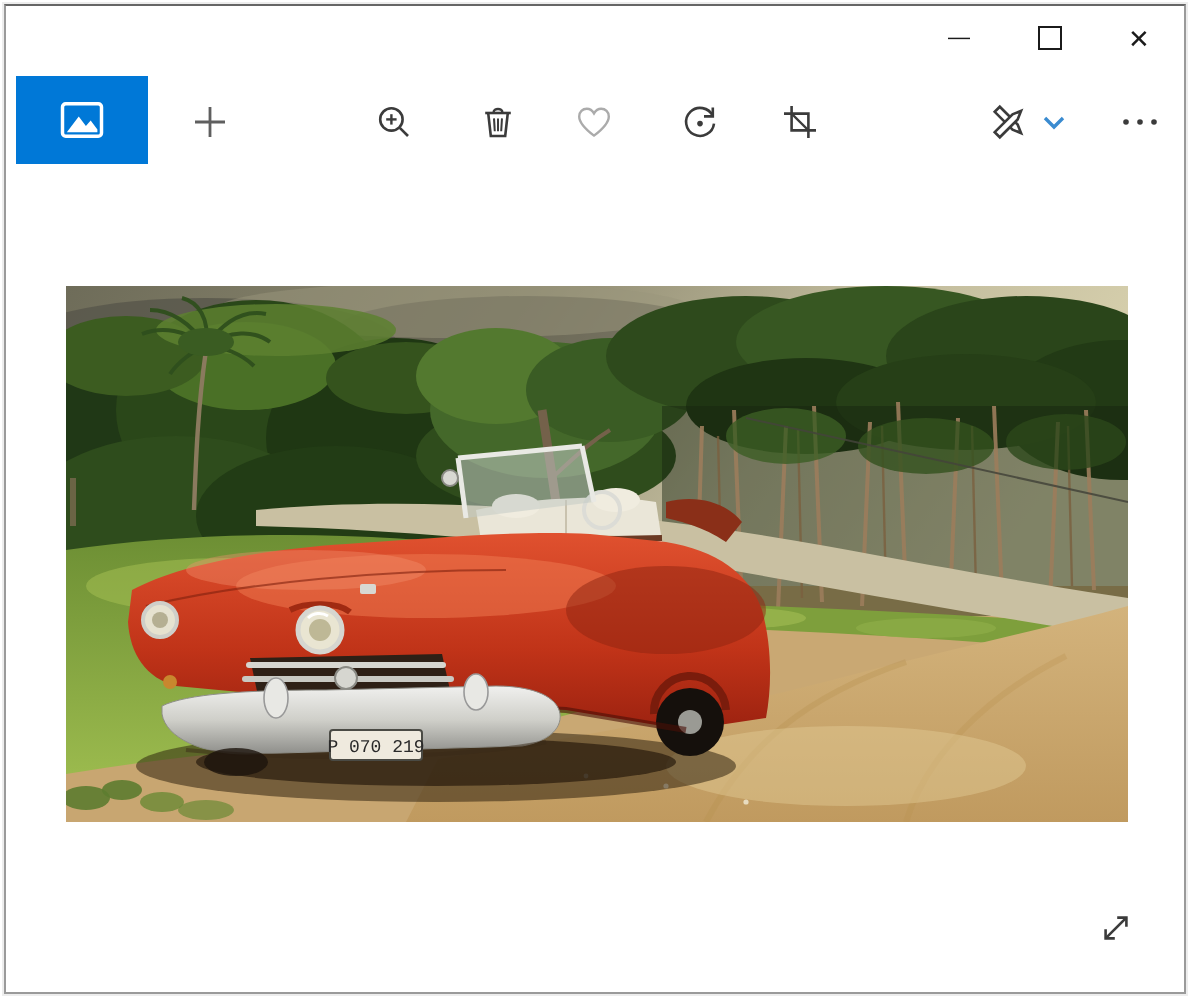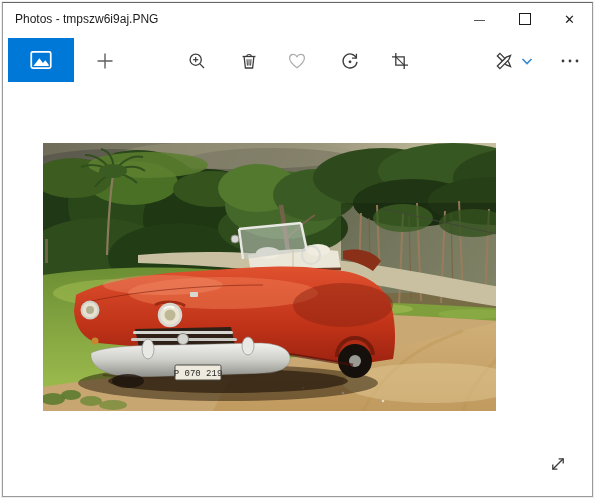--- a/index.html
+++ b/index.html
@@ -35,38 +35,37 @@
   .tb-btn{
     position:absolute;top:8px;width:36px;height:36px;
     display:flex;align-items:center;justify-content:center;
   }
   .tb-group{
     position:absolute;top:8px;left:482px;width:56px;height:36px;
     display:flex;align-items:center;justify-content:center;gap:4px;
   }
   
   .photo-frame{
-    position:absolute;left:40px;top:140px;width:453px;height:268px;
+    position:absolute;left:30px;top:140px;width:531px;height:268px;
     overflow:hidden;background:#b7b29a;
   }
   .photo-frame svg{display:block;width:531px;height:268px;}
   
   .expand-btn{
     position:absolute;left:540px;top:446px;width:30px;height:30px;
     display:flex;align-items:center;justify-content:center;
   }
   .ico{display:block}
 </style>
 </head>
 <body>
 
 <div class="window">
 
   <div class="titlebar">
-    <div class="title">Photos - tmpszw6i9aj.PNG</div>
     <div class="caption">
       <div class="cap-btn">
         <span style="font-size:11px;">—</span>
       </div>
       <div class="cap-btn">
         <span class="max-box"></span>
       </div>
       <div class="cap-btn">
         <span style="font-size:13px;">✕</span>
       </div>

